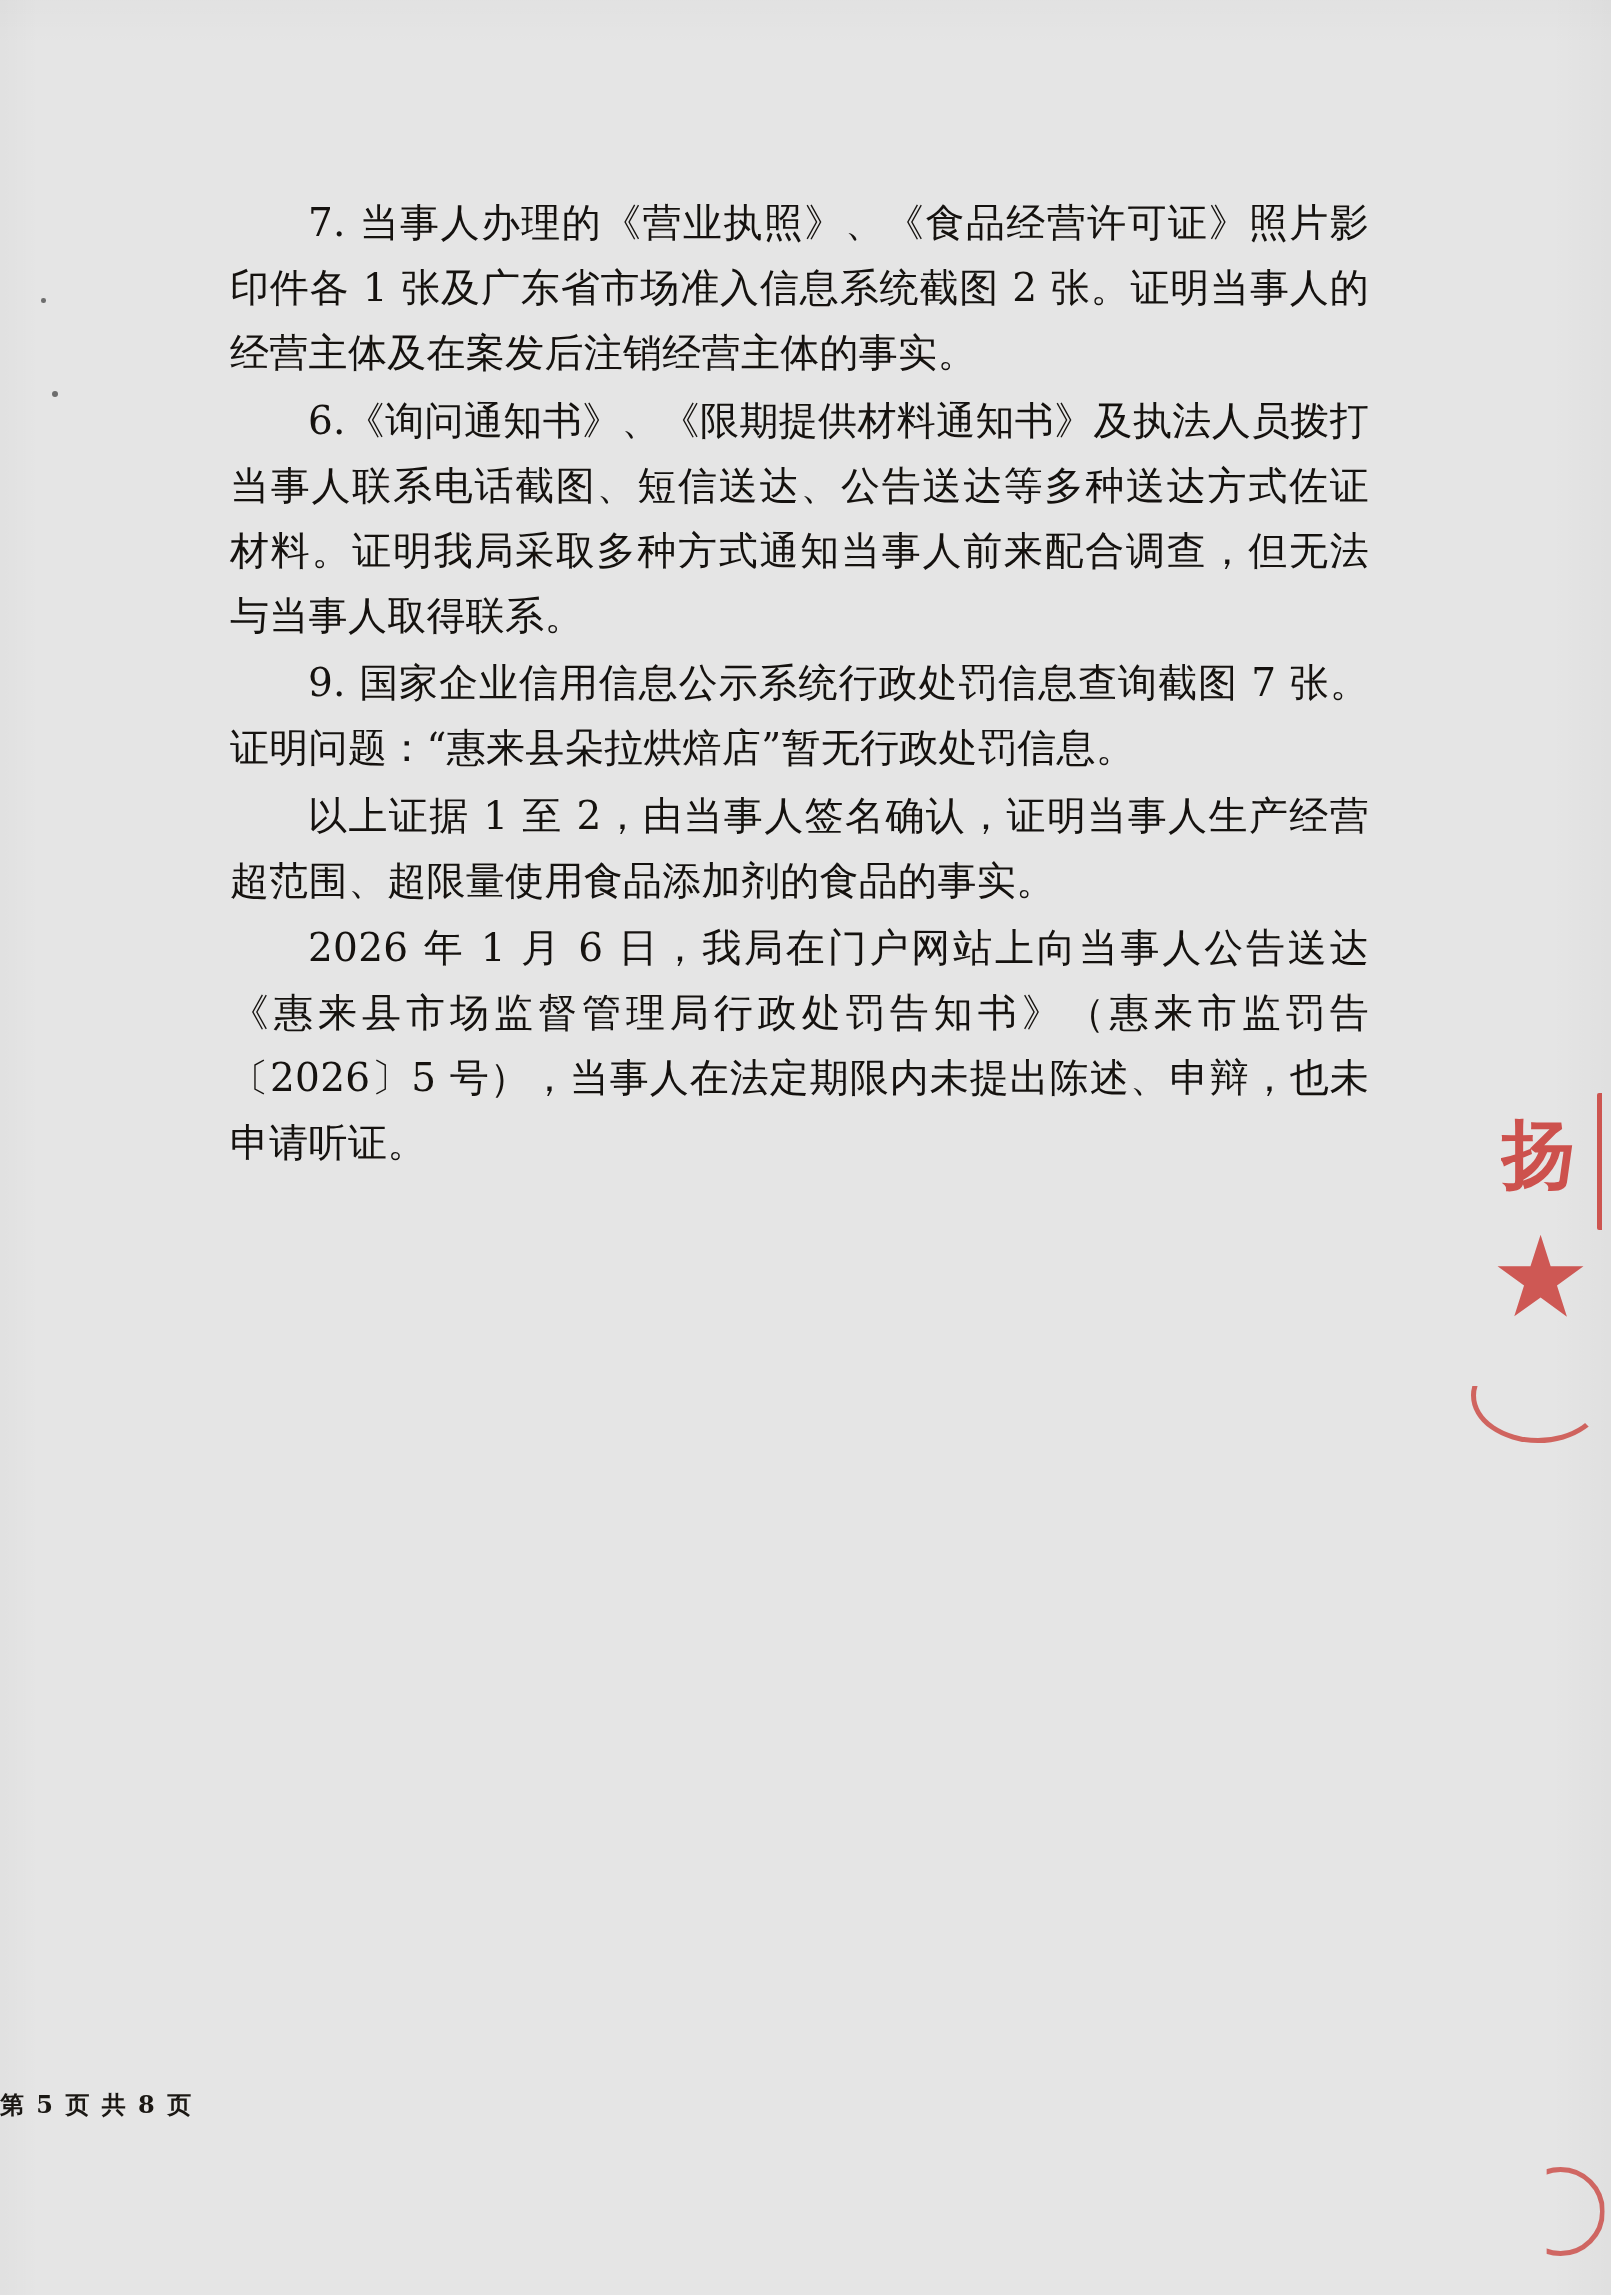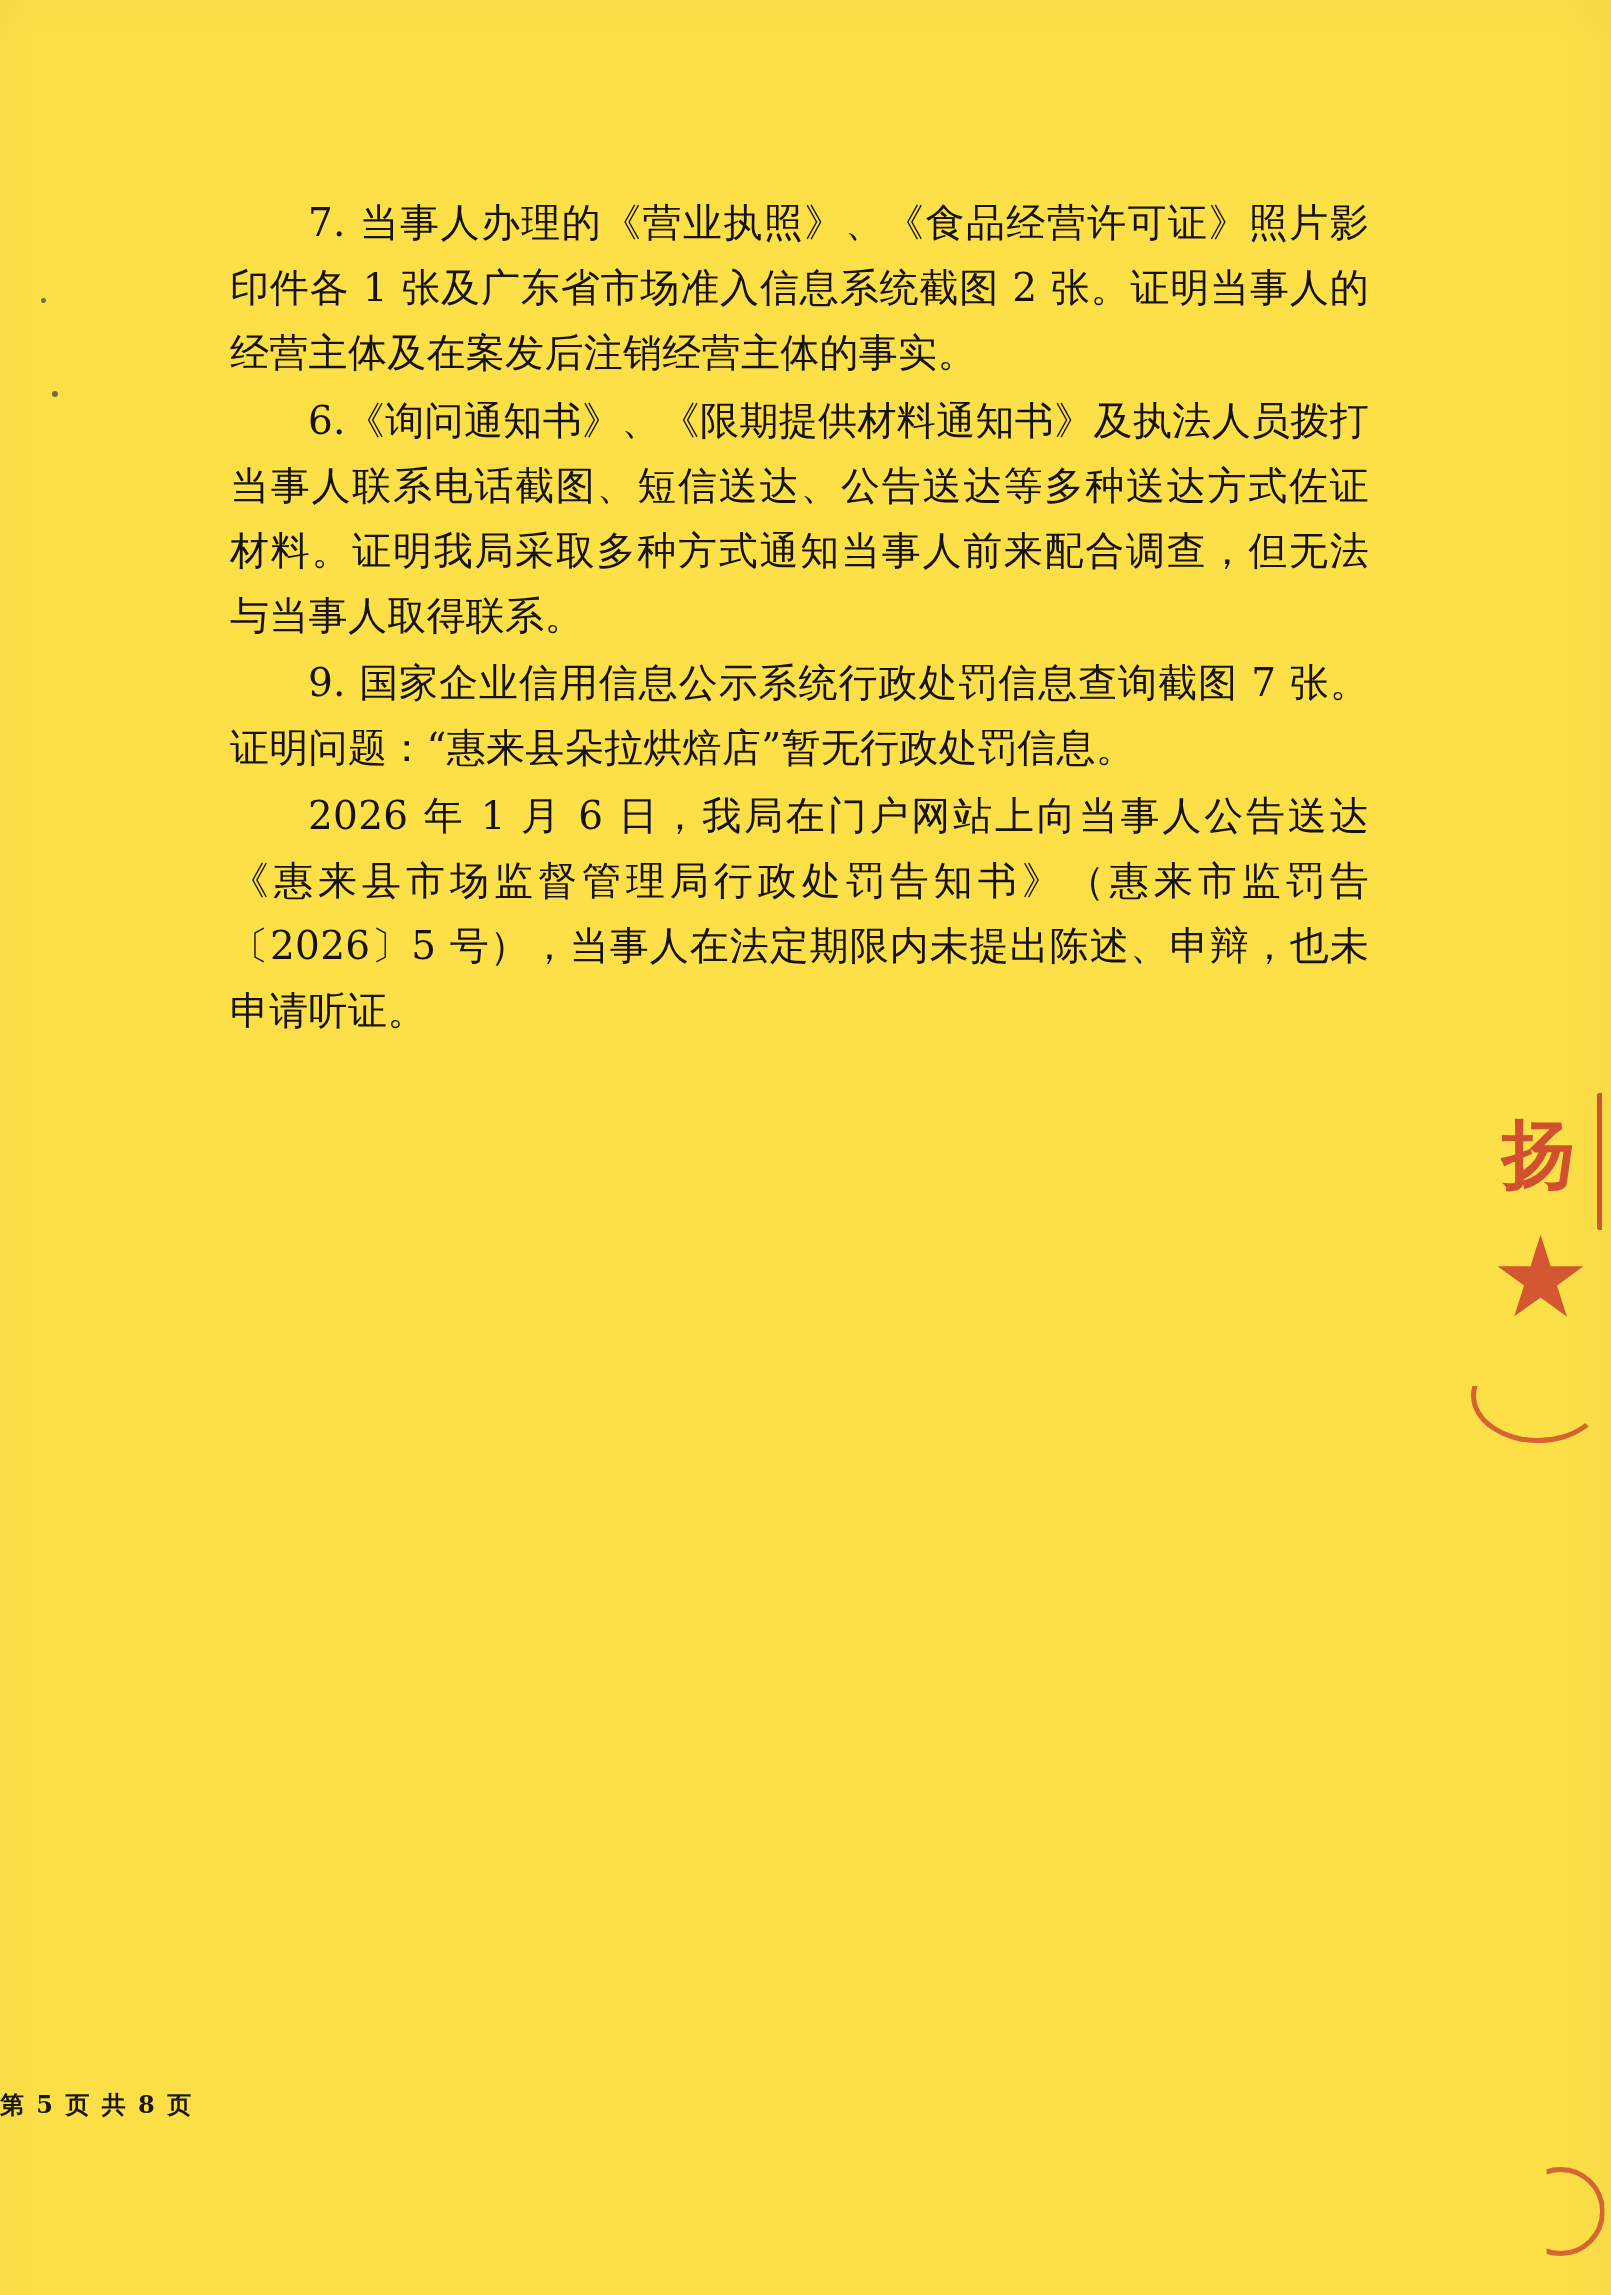--- a/index.html
+++ b/index.html
@@ -7,21 +7,21 @@
     padding: 0;
     background: #ffffff;
   }
   body {
     font-family: "DejaVu Serif", "Liberation Serif", serif;
   }
   .page {
     position: relative;
     width: 1611px;
     height: 2295px;
-    background: #fde047;
+    background: #e5e5e5;
     overflow: hidden;
   }
   
   .paper-tint {
     position: absolute;
     inset: 0;
     background:
       linear-gradient(90deg, rgba(0,0,0,0.02) 0px, rgba(0,0,0,0) 39px),
       linear-gradient(270deg, rgba(0,0,0,0.025) 0px, rgba(0,0,0,0) 59px),
       linear-gradient(180deg, rgba(0,0,0,0.015) 0px, rgba(0,0,0,0) 46px);
@@ -129,20 +129,21 @@
 <div class="page">
   <div class="paper-tint"></div>
 
   <span class="ink-dot d1"></span>
   <span class="ink-dot d2"></span>
 
   <div class="content">
     <p class="para">7. 当事人办理的《营业执照》、《食品经营许可证》照片影印件各 1 张及广东省市场准入信息系统截图 2 张。证明当事人的经营主体及在案发后注销经营主体的事实。</p>
     <p class="para">6.《询问通知书》、《限期提供材料通知书》及执法人员拨打当事人联系电话截图、短信送达、公告送达等多种送达方式佐证材料。证明我局采取多种方式通知当事人前来配合调查，但无法与当事人取得联系。</p>
     <p class="para">9. 国家企业信用信息公示系统行政处罚信息查询截图 7 张。证明问题：“惠来县朵拉烘焙店”暂无行政处罚信息。</p>
+    <p class="para">以上证据 1 至 2，由当事人签名确认，证明当事人生产经营超范围、超限量使用食品添加剂的食品的事实。</p>
     <p class="para">2026 年 1 月 6 日，我局在门户网站上向当事人公告送达《惠来县市场监督管理局行政处罚告知书》（惠来市监罚告〔2026〕5 号），当事人在法定期限内未提出陈述、申辩，也未申请听证。</p>
   </div>
 
   <div class="seal-frag seal-border"></div>
   <div class="seal-frag seal-char">扬</div>
   <div class="seal-frag seal-star">★</div>
   <div class="seal-frag seal-arc"></div>
   <div class="seal-frag seal-bottom"></div>
 
   <div class="footer">第 5 页 共 8 页</div>

